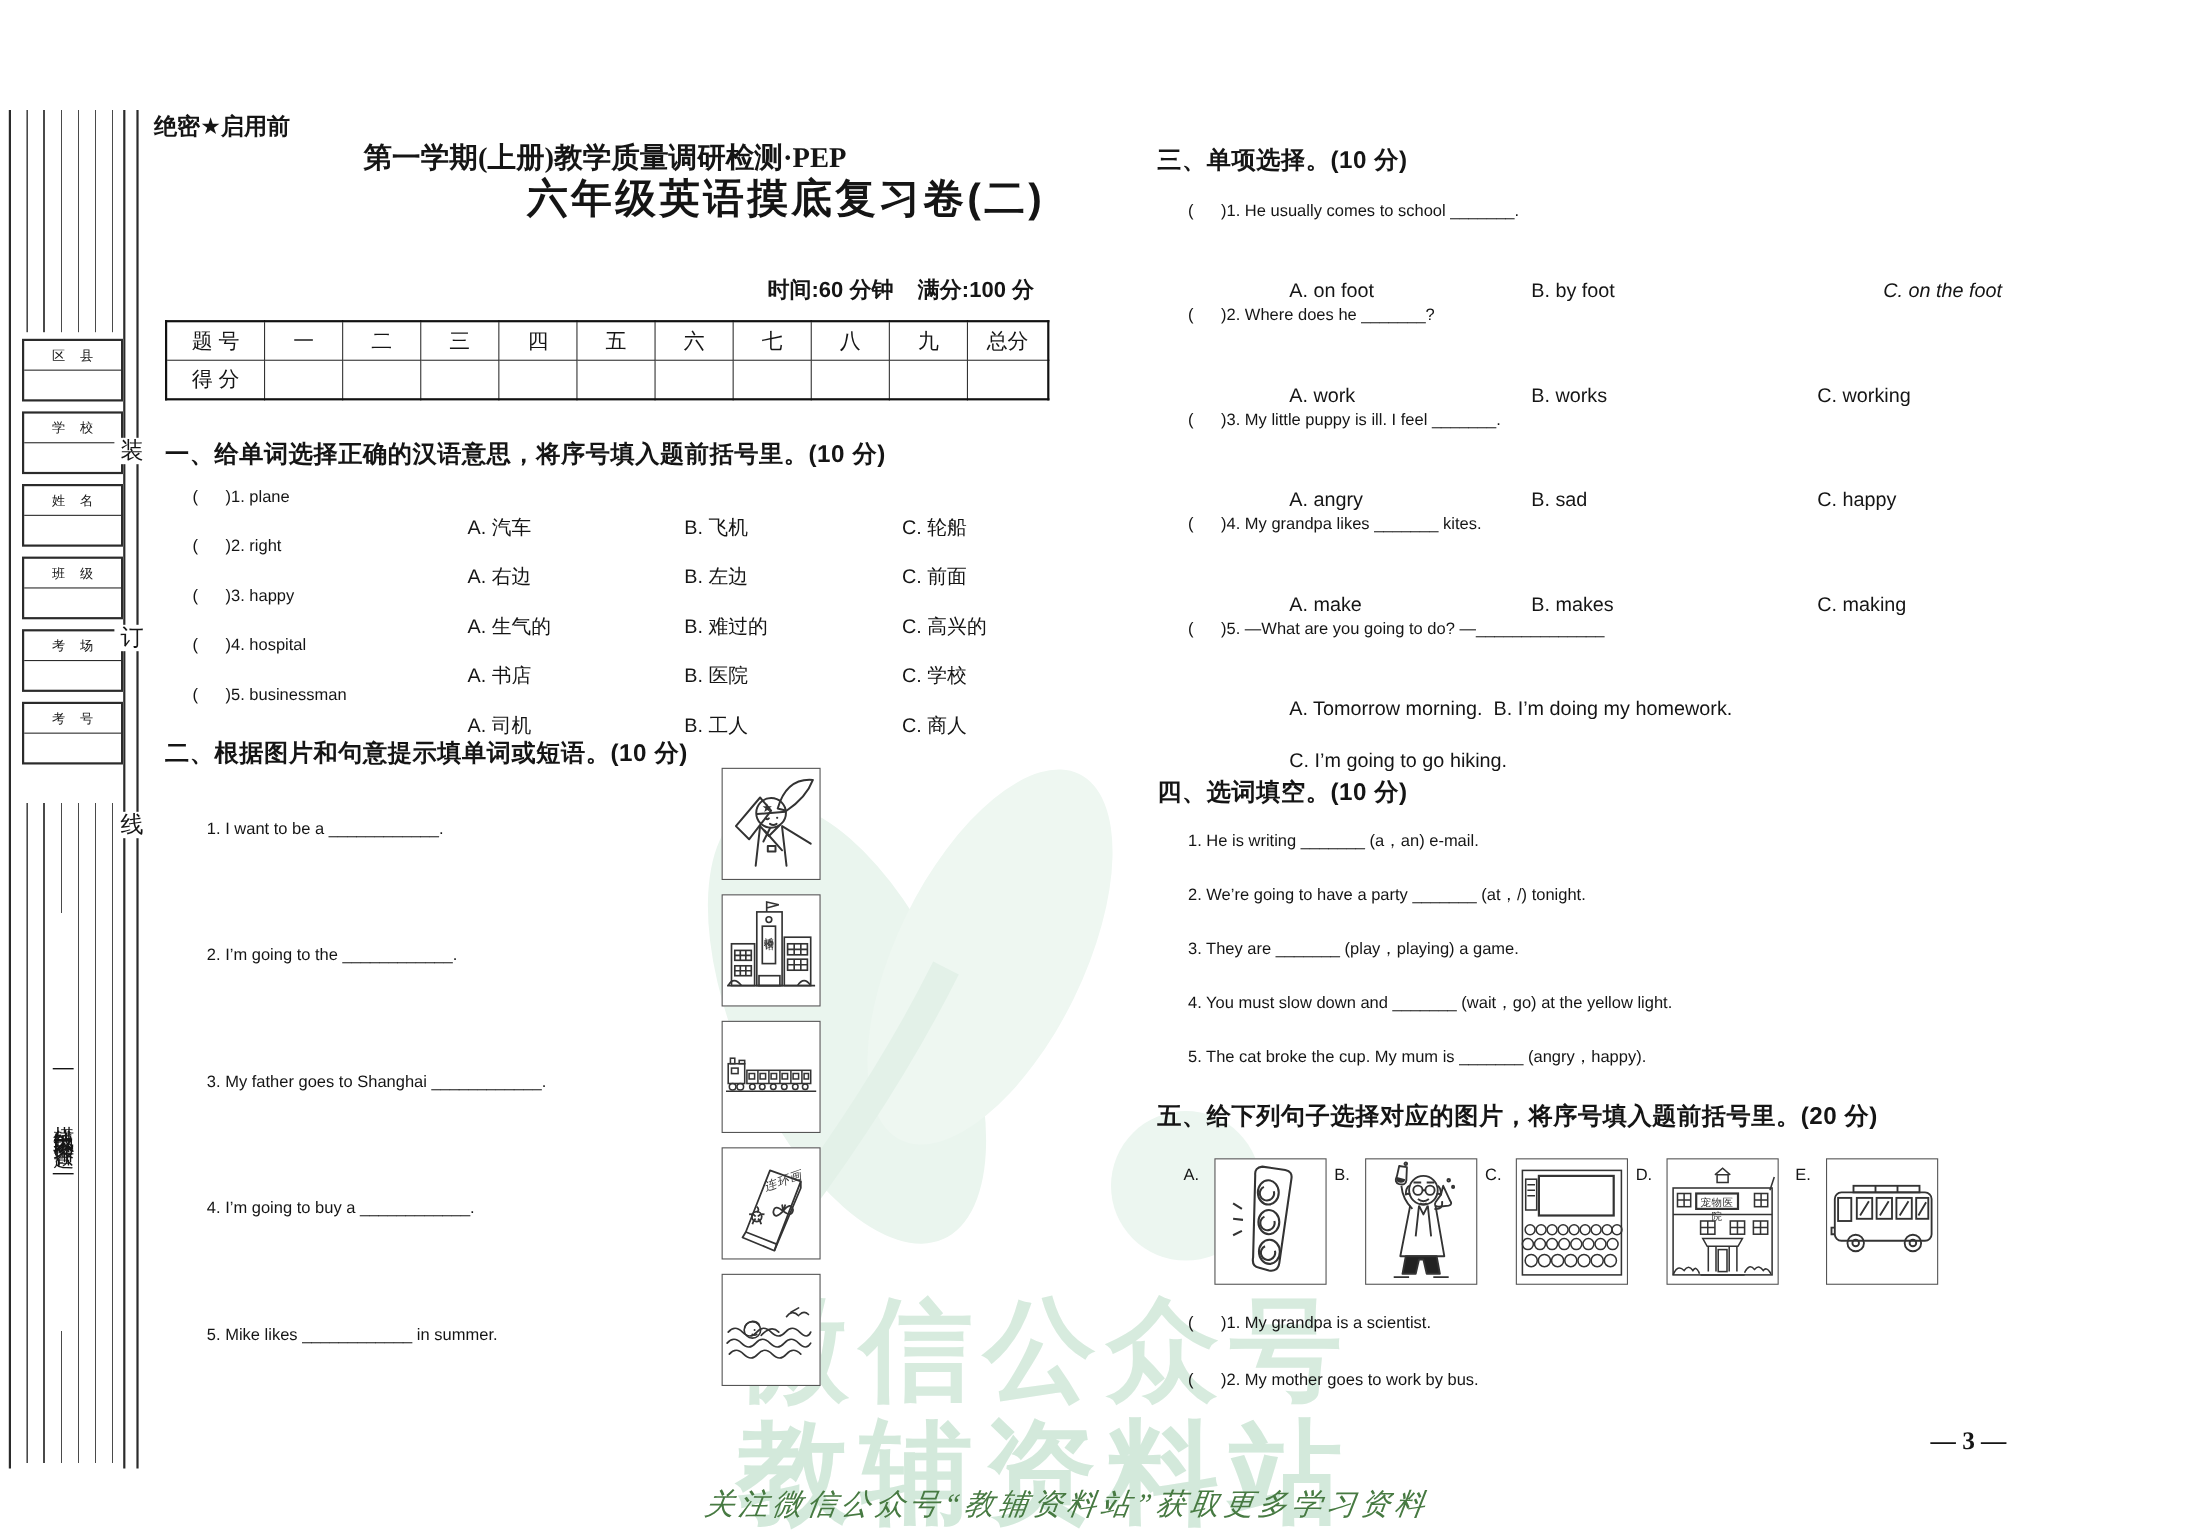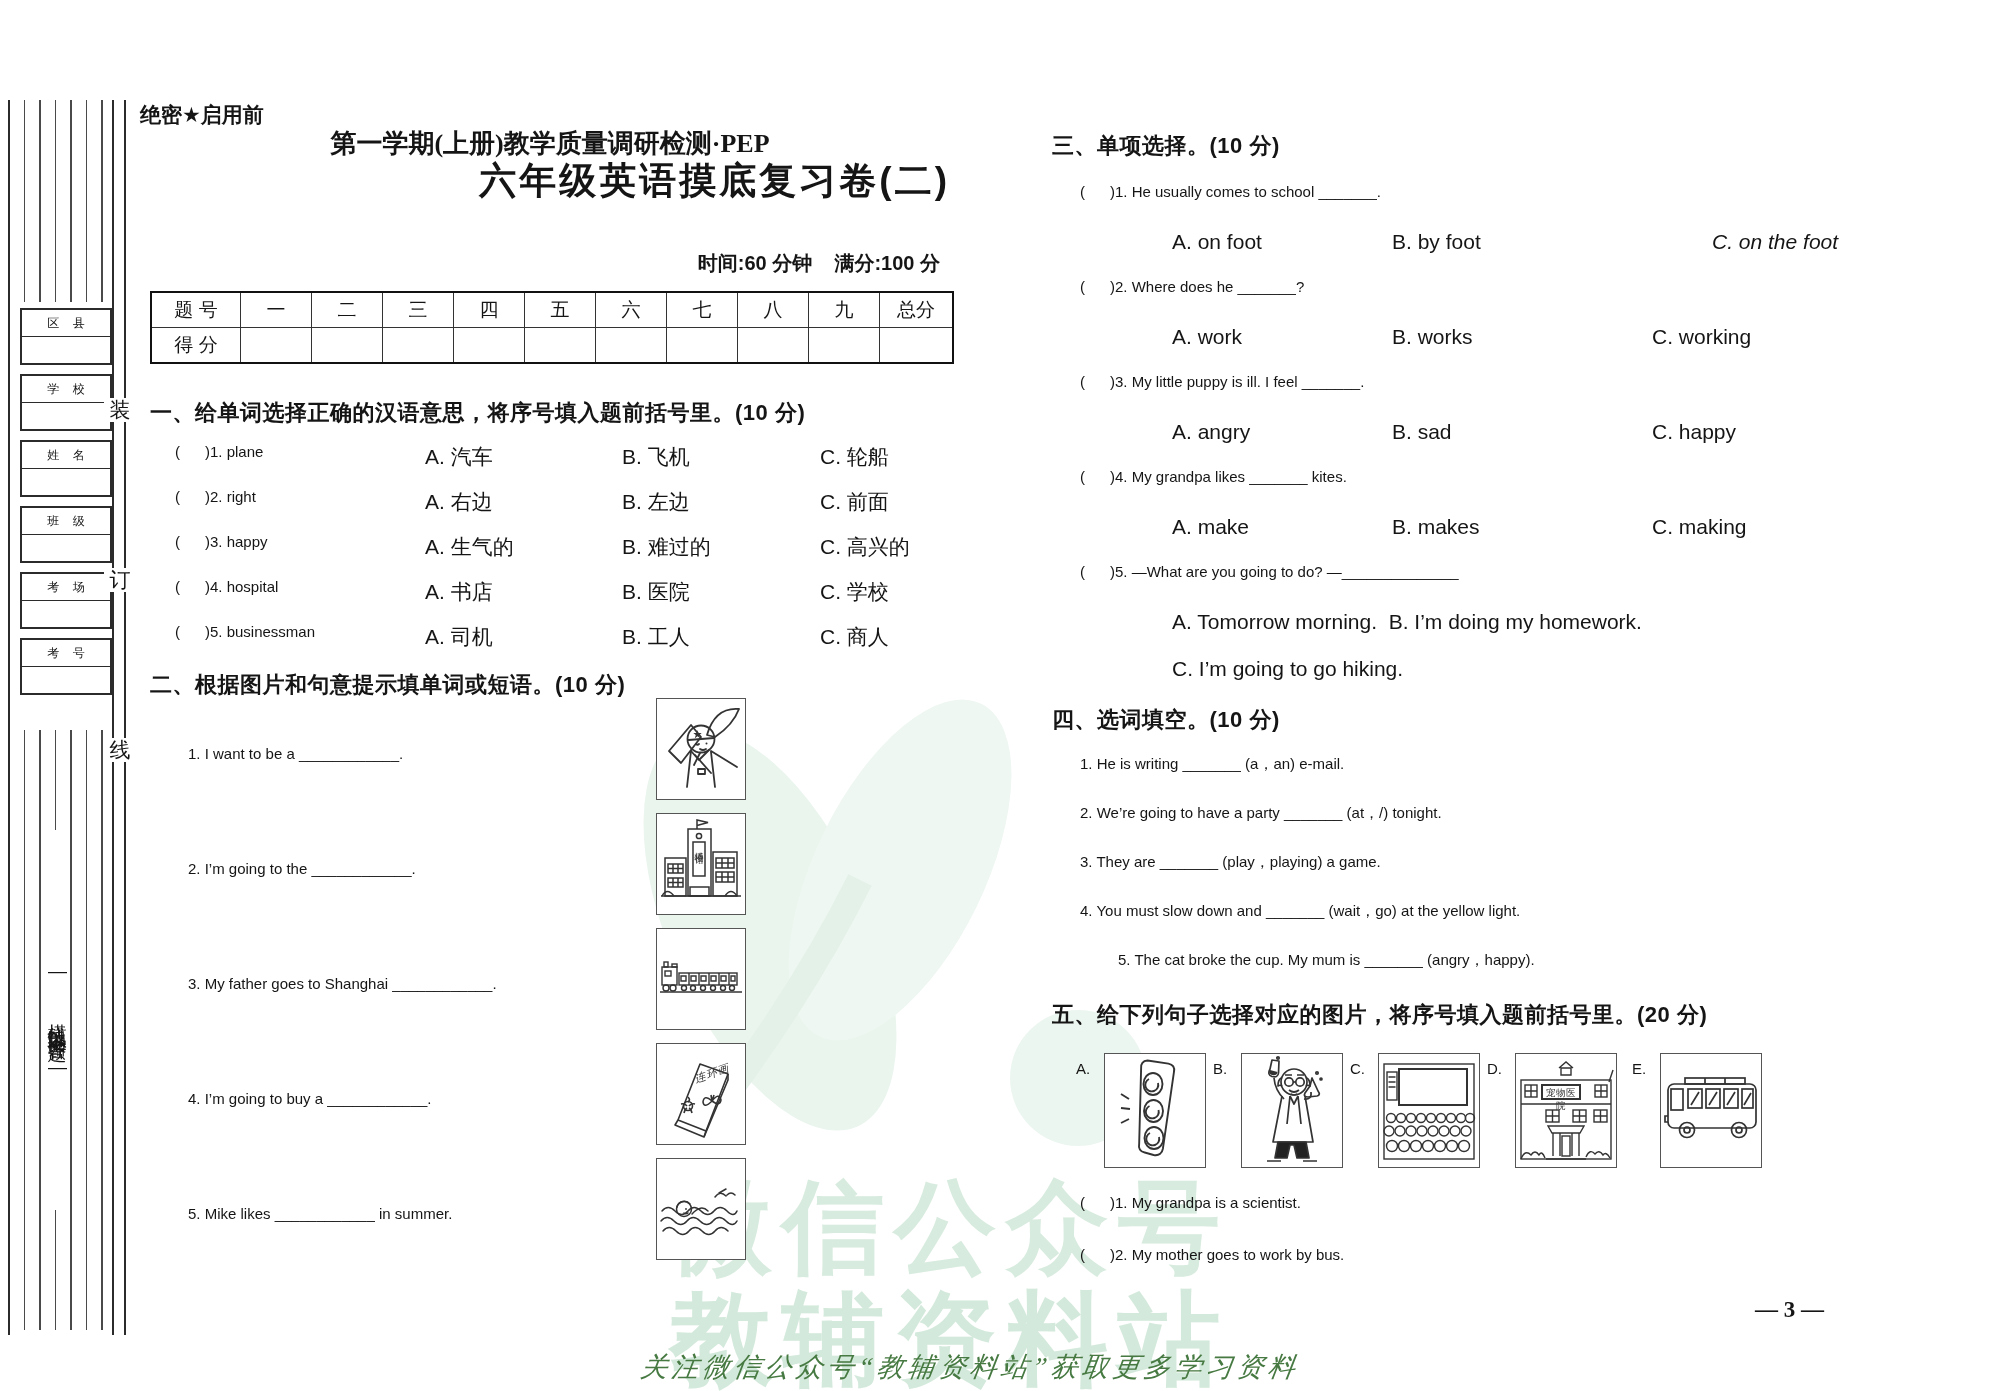--- a/index.html
+++ b/index.html
@@ -5,21 +5,21 @@
   html,body{margin:0;padding:0;}
   body{
     width:2000px;height:1391px;position:relative;background:#ffffff;
     font-family:"Liberation Sans","DejaVu Sans",sans-serif;color:#151515;
     overflow:hidden;
   }
   .abs{position:absolute;}
   .pre{white-space:pre;}
   .heading{font-weight:700;font-size:22px;letter-spacing:.5px;z-index:3;}
   .body-text{font-size:15px;z-index:3;}
-  .opt{font-size:21px;z-index:3;}
+  .opt{font-size:18px;z-index:3;margin-top:24px;}
   .imgbox{position:absolute;border:1.5px solid #555;background:#fff;z-index:3;}
   .imgbox svg{position:absolute;left:0;top:0;}
   .vline{position:absolute;background:#2b2b2b;z-index:2;}
   .hatch{position:absolute;z-index:2;
     background:repeating-linear-gradient(to right,#4a4a4a 0 1.3px,transparent 1.3px 15.5px);}
   .sbox{position:absolute;left:20px;width:88px;border:2px solid #2b2b2b;background:#fff;z-index:3;}
   .sbox .lbl{height:26px;line-height:26px;text-align:center;font-size:12px;
     border-bottom:1.5px solid #2b2b2b;white-space:pre;}
   .sbox .fld{height:26px;}
   .bindchar{position:absolute;left:104px;width:32px;text-align:center;font-size:21px;
@@ -276,21 +276,21 @@
 
 <div class="abs body-text pre" style="left:1080px;top:563px;">(      )5. —What are you going to do? —______________</div>
 <div class="abs opt pre" style="left:1172px;top:610px;">A. Tomorrow morning.  B. I’m doing my homework.</div>
 <div class="abs opt pre" style="left:1172px;top:657px;">C. I’m going to go hiking.</div>
 
 <div class="abs heading" style="left:1052px;top:705px;">四、选词填空。(10 分)</div>
 <div class="abs body-text pre" style="left:1080px;top:755px;">1. He is writing _______ (a，an) e-mail.</div>
 <div class="abs body-text pre" style="left:1080px;top:804px;">2. We’re going to have a party _______ (at，/) tonight.</div>
 <div class="abs body-text pre" style="left:1080px;top:853px;">3. They are _______ (play，playing) a game.</div>
 <div class="abs body-text pre" style="left:1080px;top:902px;">4. You must slow down and _______ (wait，go) at the yellow light.</div>
-<div class="abs body-text pre" style="left:1080px;top:951px;margin-left:38px;">5. The cat broke the cup. My mum is _______ (angry，happy).</div>
+<div class="abs body-text pre" style="left:1080px;top:951px;">5. The cat broke the cup. My mum is _______ (angry，happy).</div>
 
 <div class="abs heading" style="left:1052px;top:1000px;">五、给下列句子选择对应的图片，将序号填入题前括号里。(20 分)</div>
 
 <div class="abs body-text" style="left:1076px;top:1060px;">A.</div>
 <div class="abs body-text" style="left:1213px;top:1060px;">B.</div>
 <div class="abs body-text" style="left:1350px;top:1060px;">C.</div>
 <div class="abs body-text" style="left:1487px;top:1060px;">D.</div>
 <div class="abs body-text" style="left:1632px;top:1060px;">E.</div>
 
 <div class="imgbox" style="left:1104px;top:1053px;width:100px;height:113px;">

